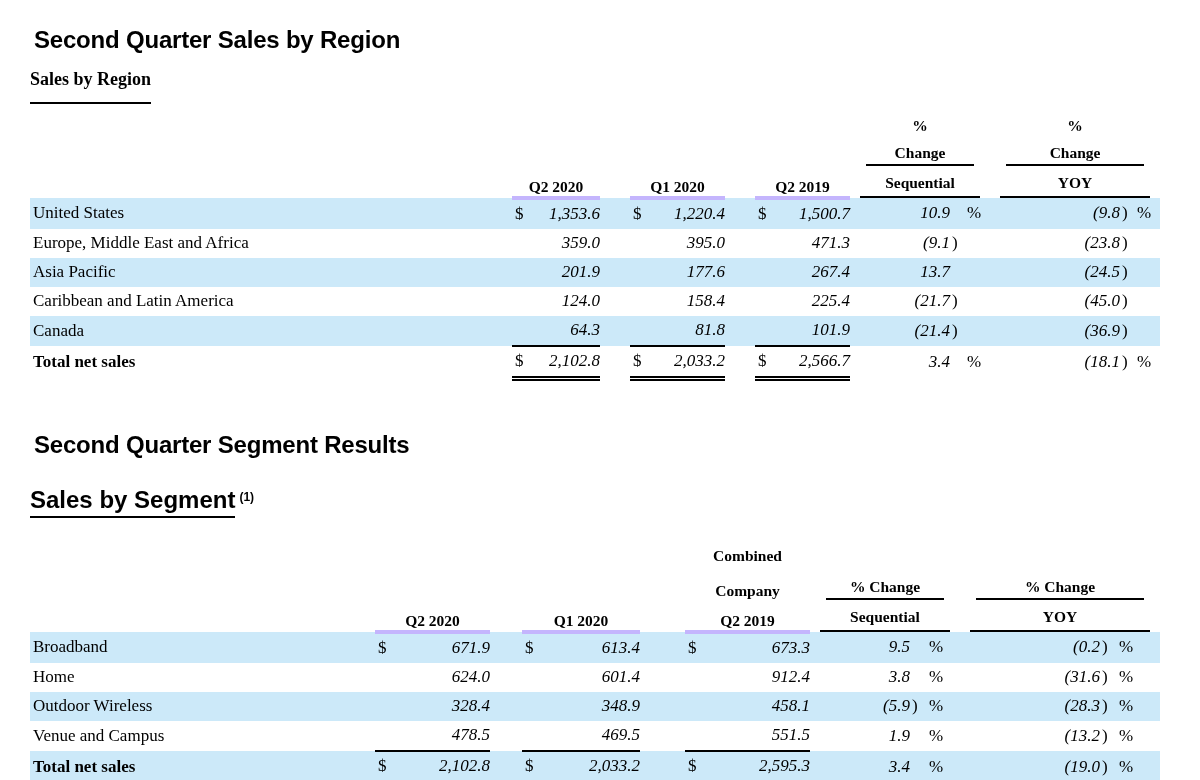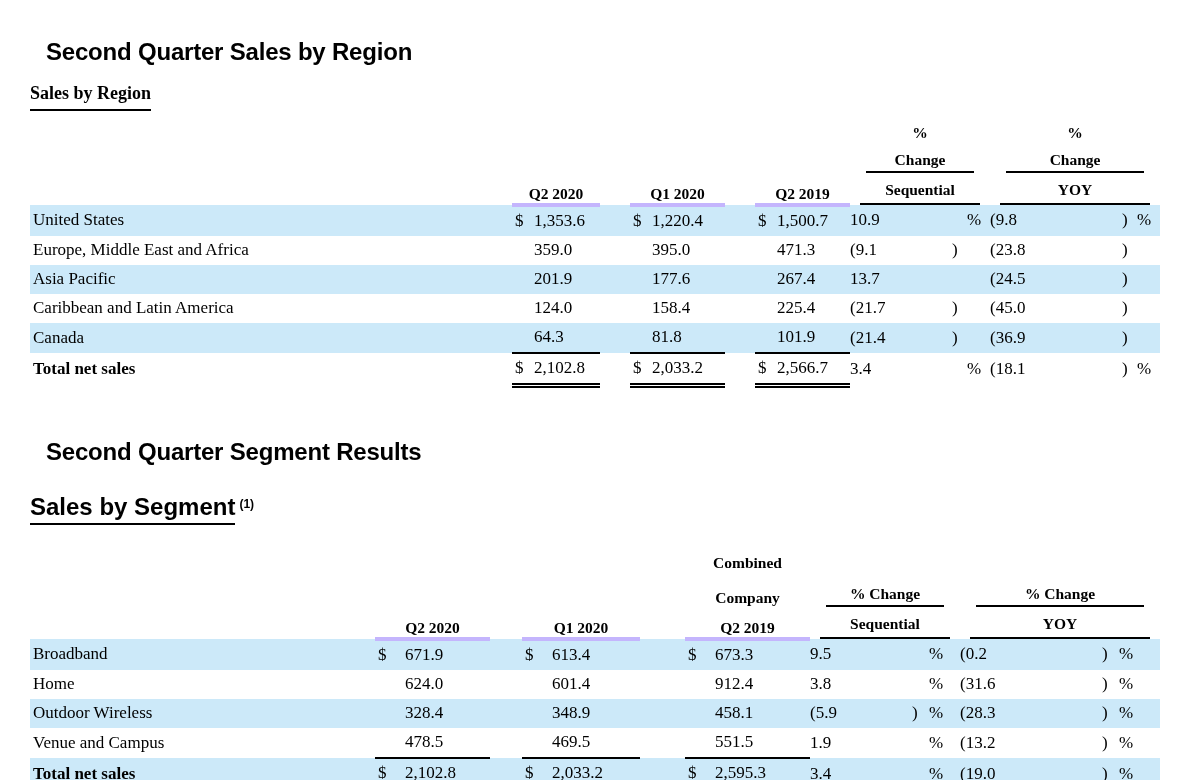--- a/index.html
+++ b/index.html
@@ -1,24 +1,24 @@
 <!DOCTYPE html>
 <html><head>
 <meta charset="utf-8">
 <style>
   html,body{margin:0;padding:0;background:#ffffff;}
   body{width:1200px;height:780px;overflow:hidden;color:#000;}
   .page{width:1200px;box-sizing:border-box;padding:22px 40px 0 30px;
         font-family:"Liberation Serif","DejaVu Serif",serif;}
   .sec-title{font-family:"Liberation Sans","DejaVu Sans",sans-serif;
-             font-size:24px;font-weight:700;line-height:1.2;margin:16px;letter-spacing:-0.2px;}
+             font-size:24px;font-weight:700;line-height:1.2;margin:4px;letter-spacing:-0.2px;}
   .sec-title.second{margin-top:50px;}
   .sub-serif{margin-top:14px;}
   .sub-serif span{display:inline-block;font-size:18px;font-weight:700;
-                  border-bottom:2px solid #000;padding-bottom:5px;}
+                  border-bottom:2px solid #000;padding-bottom:12px;}
   .sub-sans{margin-top:26px;font-family:"Liberation Sans","DejaVu Sans",sans-serif;}
   .sub-sans .t{display:inline-block;font-size:24px;font-weight:700;
                border-bottom:2.5px solid #000;padding-bottom:2px;}
   .sub-sans sup{font-size:12px;font-weight:700;vertical-align:super;line-height:0;margin-left:4px;}
   table{border-collapse:collapse;table-layout:fixed;width:1130px;}
   #region-table{margin-top:10px;}
   #segment-table{margin-top:24px;}
   th,td{padding:0;margin:0;font-weight:normal;vertical-align:middle;overflow:visible;white-space:nowrap;}
   thead th{font-weight:700;font-size:15.5px;}
   tr.h-a th{height:25px;}
@@ -27,21 +27,21 @@
   #segment-table tr.h-a th{height:29px;}
   #segment-table tr.h-b th{height:29px;}
   tbody td{height:29px;font-size:17px;}
   .ctr{text-align:center;}
   .qu{text-align:center;border-bottom:4px solid #c4b5fd;}
   .hrule{border-bottom:2px solid #000;margin:0 16px;padding-bottom:2px;text-align:center;}
   .hrule3{border-bottom:2px solid #000;margin:0 10px;padding-bottom:4px;text-align:center;}
   td.lbl{text-align:left;padding-left:3px;}
   td.lbl.b{font-weight:700;}
   td.d{text-align:left;padding-left:3px;}
-  td.v{}
+  td.v{text-align:right;font-style:italic;}
   td.c{text-align:left;padding-left:2px;}
   td.p{text-align:left;padding-left:5px;}
   tr.blue td{background:#cce9f9;}
   td.u{border-bottom:2px solid #000;}
   td.uu{border-bottom:5px double #000;}
 </style>
 </head>
 <body>
 
 <div class="page">

